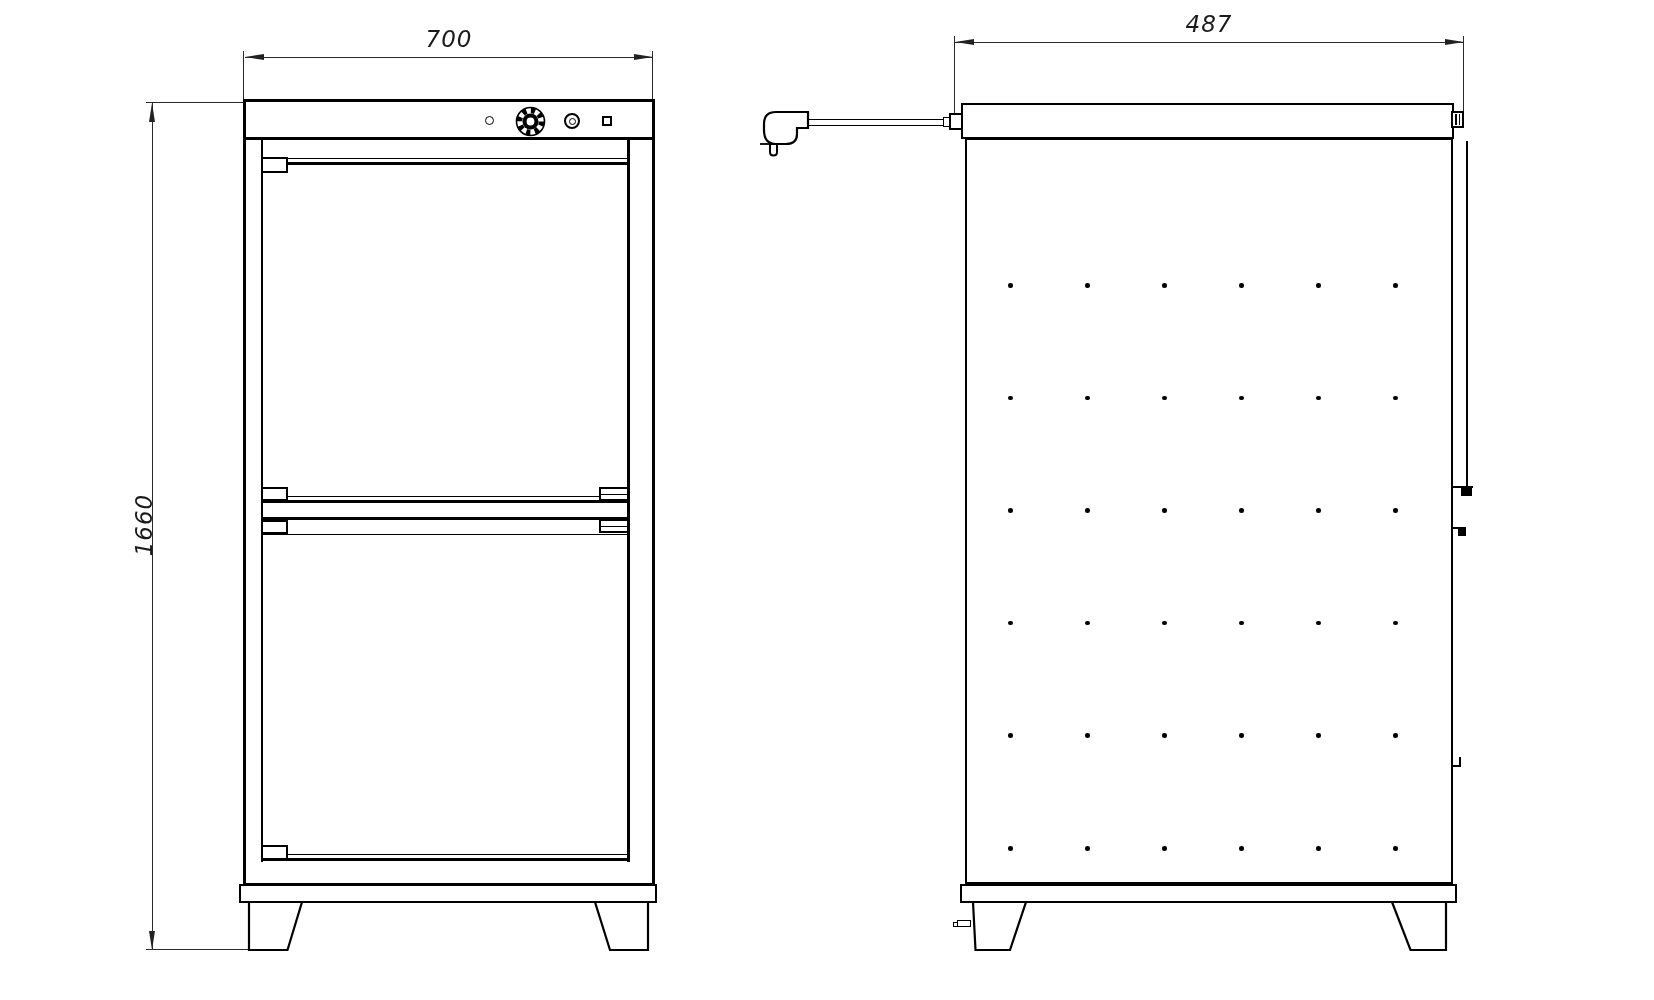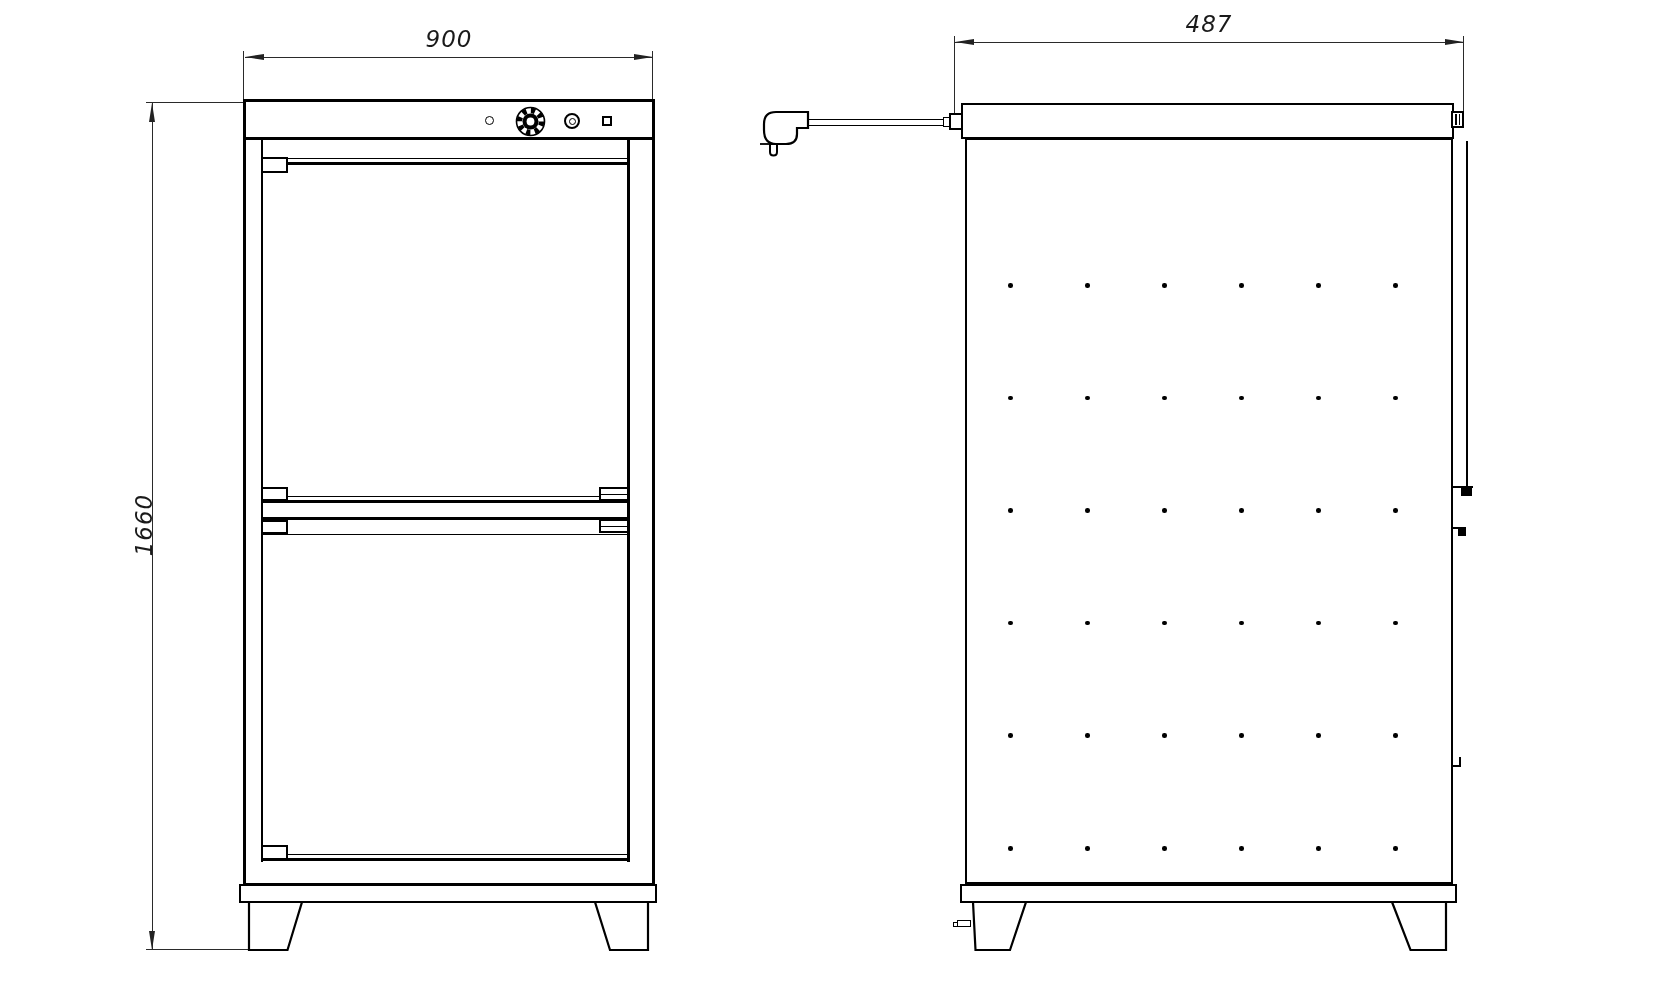--- a/index.html
+++ b/index.html
@@ -26,21 +26,21 @@
 </head>
 <body>
 
 <div id="canvas">
 
   <div class="dimln" style="left:243px;top:51px;width:1.2px;height:48px;"></div>
   <div class="dimln" style="left:652px;top:51px;width:1.2px;height:48px;"></div>
   <div class="dimln" style="left:245px;top:57px;width:408px;height:1.3px;"></div>
   <div class="arr arr-l" style="left:245px;top:54px;"></div>
   <div class="arr arr-r" style="left:634px;top:54px;"></div>
-  <div class="dimtext" style="left:419px;top:26px;width:60px;">900</div>
+  <div class="dimtext" style="left:419px;top:26px;width:60px;">700</div>
 
   <div class="dimln" style="left:146px;top:102px;width:98px;height:1.2px;"></div>
   <div class="dimln" style="left:146px;top:949px;width:104px;height:1.2px;"></div>
   <div class="dimln" style="left:152px;top:103px;width:1.3px;height:847px;"></div>
   <div class="arr arr-u" style="left:148.5px;top:103px;"></div>
   <div class="arr arr-d" style="left:148.5px;top:931px;"></div>
   <div class="dimtext rot" style="left:110px;top:512px;width:68px;">1660</div>
 
   <div class="dimln" style="left:954px;top:36px;width:1.2px;height:80px;"></div>
   <div class="dimln" style="left:1463px;top:36px;width:1.2px;height:76px;"></div>

